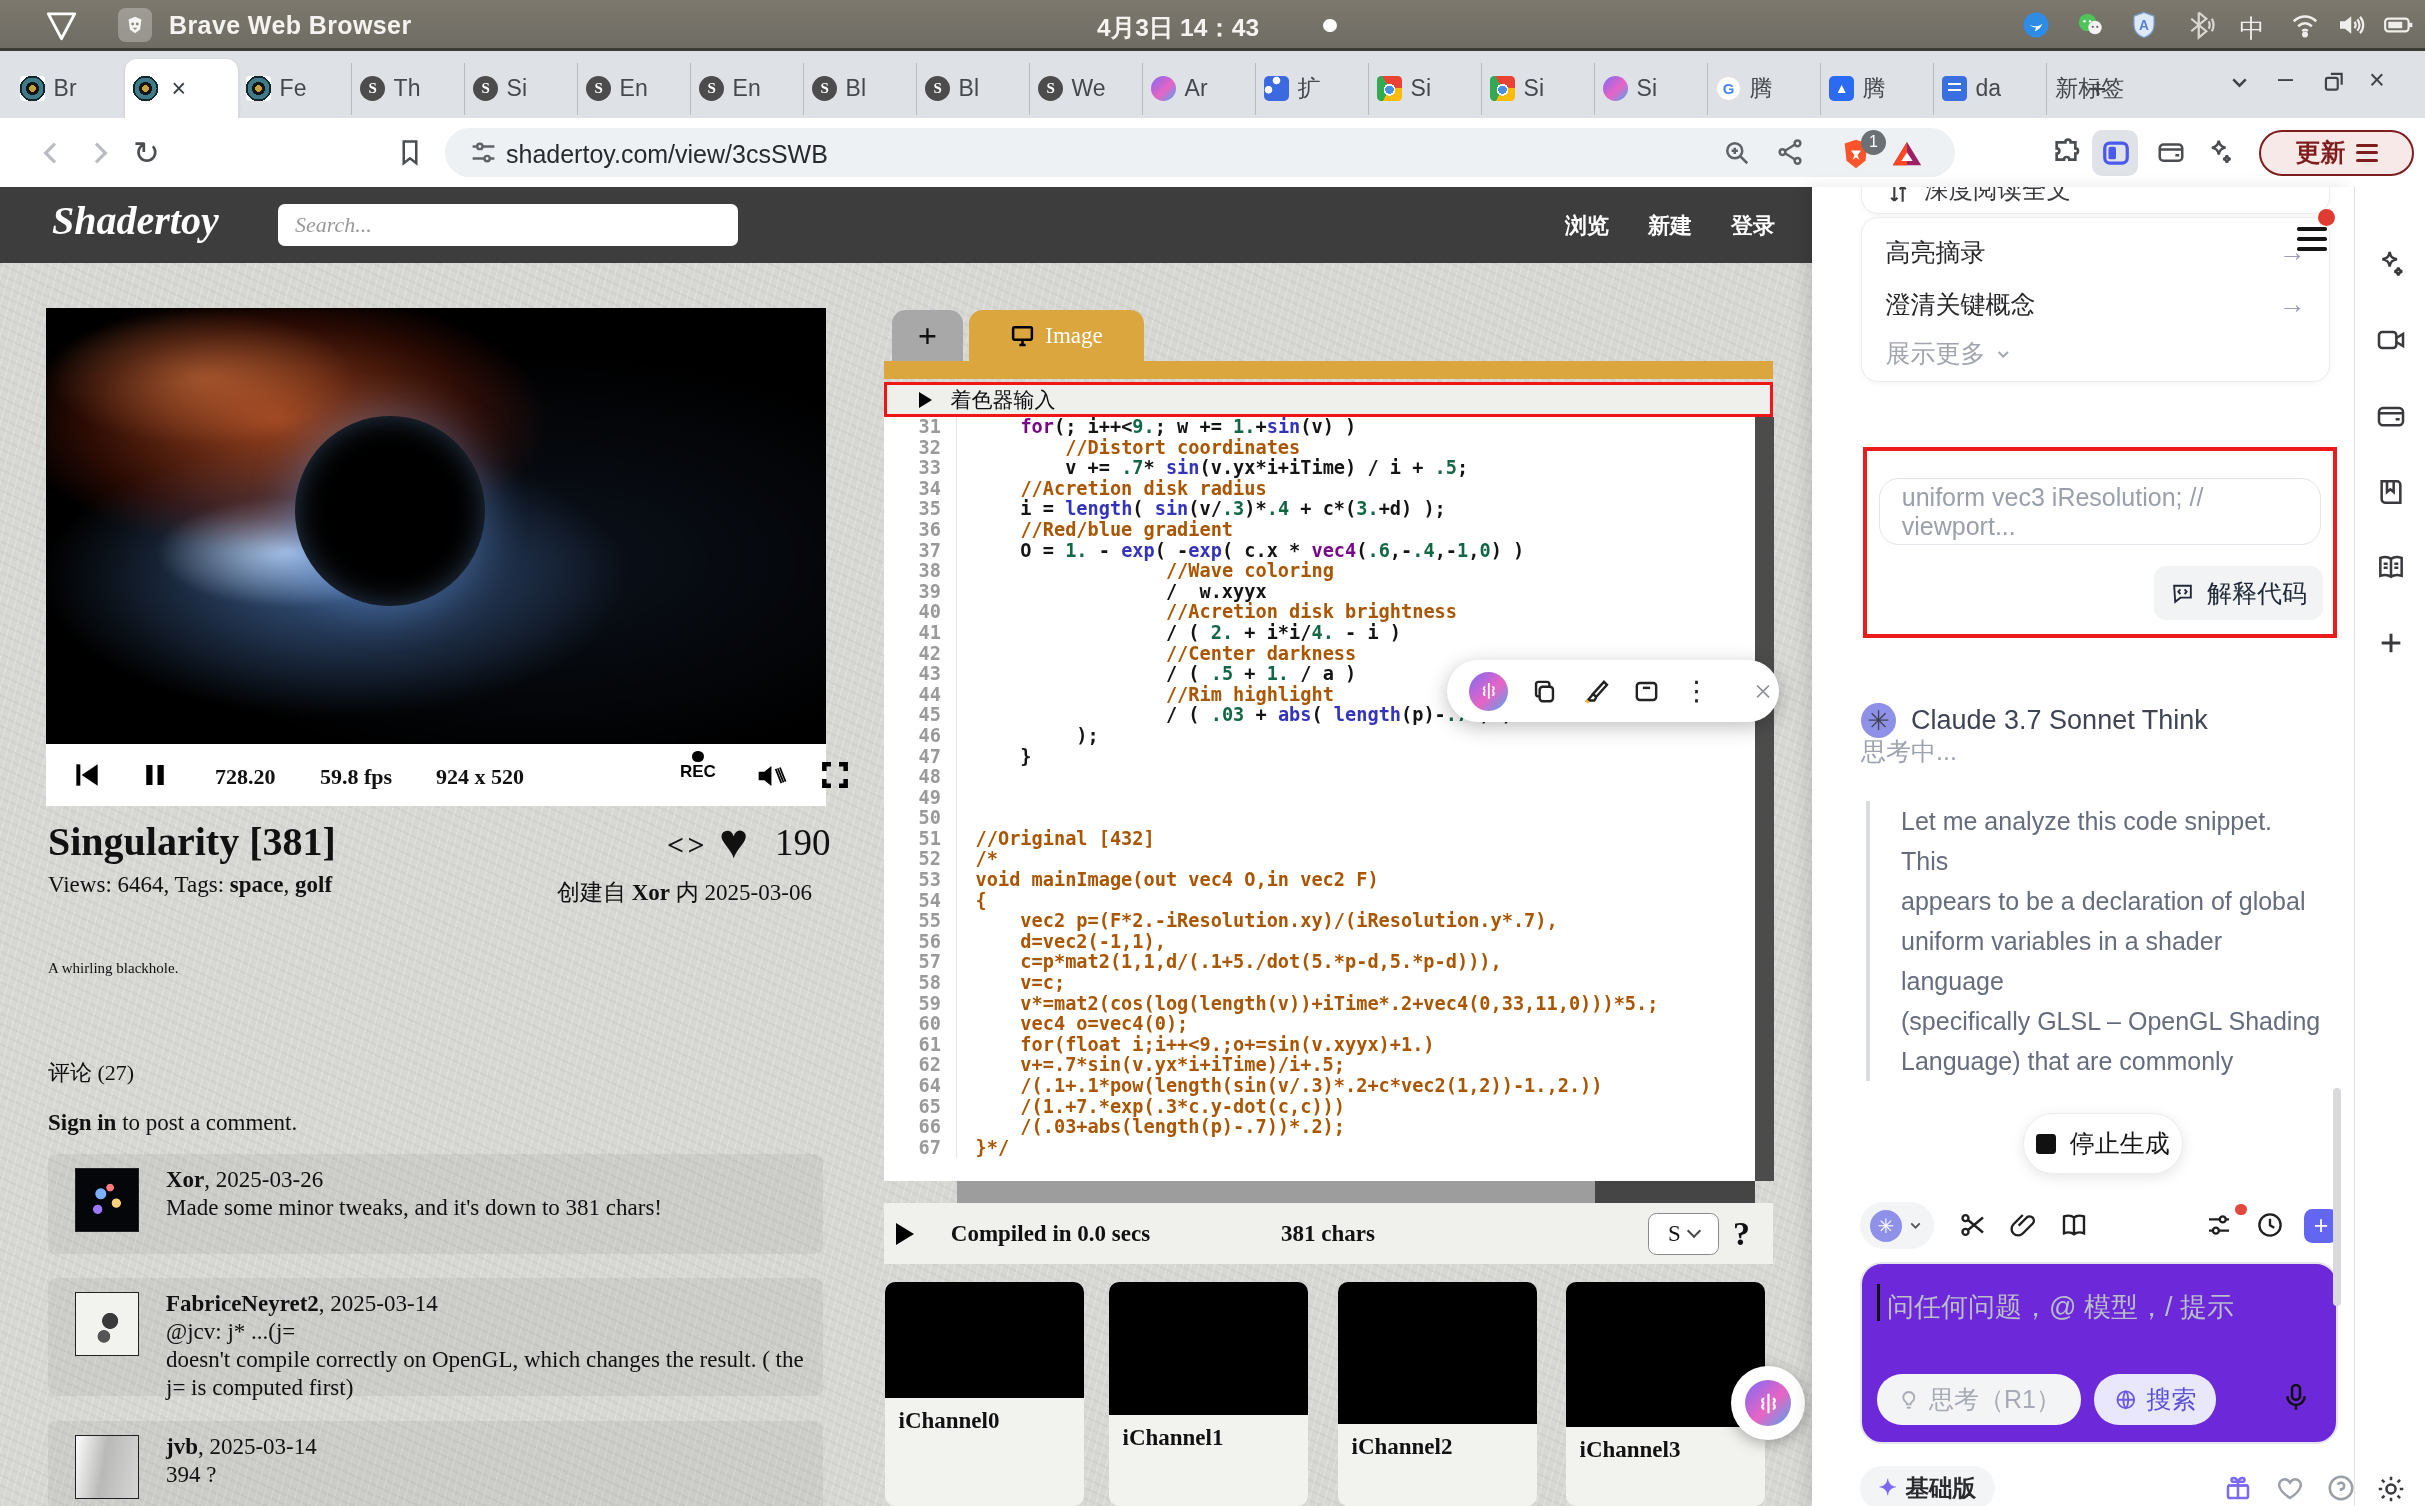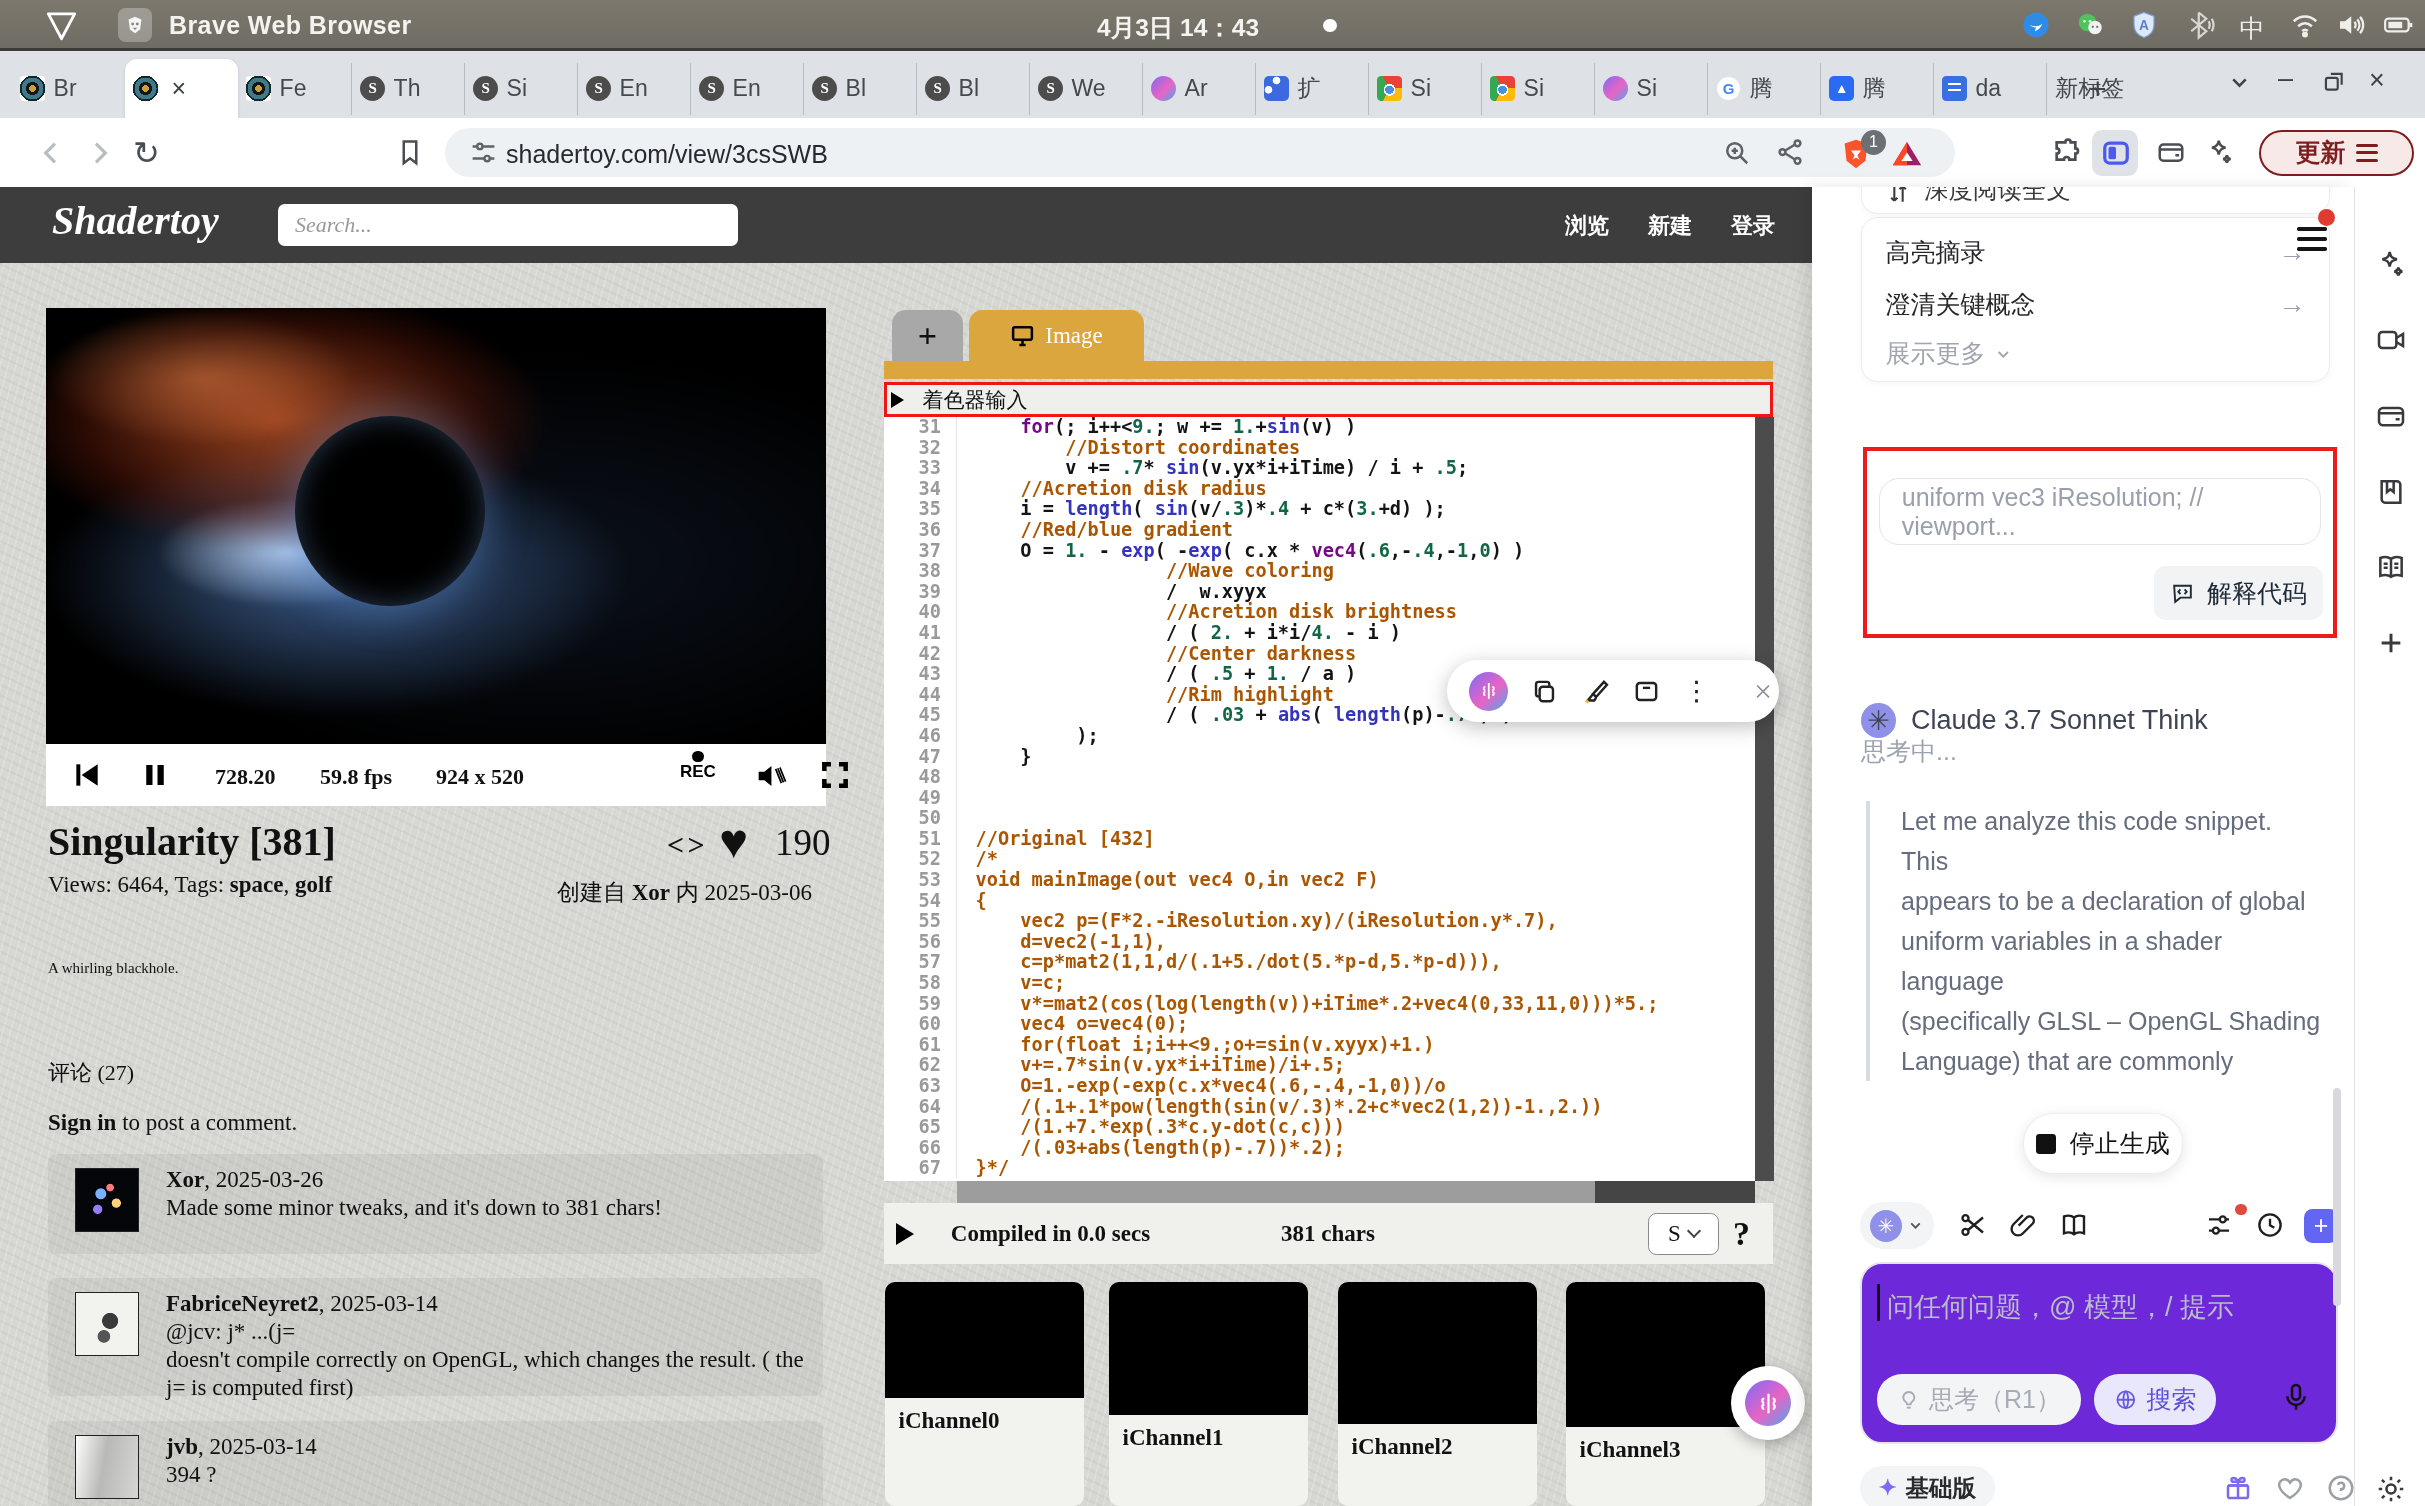--- a/index.html
+++ b/index.html
@@ -81,21 +81,21 @@
 .av2{background:linear-gradient(100deg,#fdfdfd,#b9b9b7 45%,#d6d6d4)}
 .cbody{position:absolute;left:118px;top:11.8px;right:17px;font-size:23px;line-height:28px}
 .cname{font-size:23px}
 .cname b{font-weight:700}
 .ctext{min-height:28px}
 
 .edtab{position:absolute;top:123px;height:51px;border-radius:13.5px 13.5px 0 0;display:flex;align-items:center;justify-content:center;gap:10px}
 #tabplus{left:892px;width:71px;background:#a8a8a8;font-size:34px;font-weight:700;color:#111}
 #tabimage{left:969px;width:175px;background:#dca63e;color:#fff;font-size:23px}
 #orangebar{position:absolute;left:884px;top:174px;width:889px;height:17.7px;background:#dca63e}
-#inputsbar{position:absolute;left:884px;top:195px;width:889px;height:35px;background:#efefec;border:3.4px solid #f01616;display:flex;align-items:center;gap:18.6px;padding-left:4px}
+#inputsbar{position:absolute;left:884px;top:195px;width:889px;height:35px;background:#efefec;border:3.4px solid #f01616;display:flex;align-items:center;gap:18.6px;padding-left:32px}
 .playtri{width:0;height:0;border-left:13.5px solid #000;border-top:8.4px solid transparent;border-bottom:8.4px solid transparent}
 #inputsbar span{font-family:"Liberation Sans",sans-serif;font-size:21px;color:#111}
 #codearea{position:absolute;left:884px;top:230px;width:889px;height:764px;background:#fff;overflow:hidden}
 .cl{display:flex;height:20.6px;font-family:"DejaVu Sans Mono",monospace;font-size:18.6px;font-weight:700;line-height:20.6px;white-space:pre}
 .ln{width:73px;padding-right:15px;text-align:right;color:#9a9a9a;flex:none;border-right:1.7px solid #e6e6e6}
 .lc{padding-left:18.6px}
 .tk-p{color:#141414}.tk-k{color:#770788}.tk-b{color:#3333bb}.tk-n{color:#116644}.tk-c{color:#aa5500}
 #vscroll{position:absolute;left:1755px;top:230px;width:18.6px;height:764px;background:#4c4c4c}
 #hscroll{position:absolute;left:957px;top:994px;width:798px;height:22px;background:#9d9d9d}
 #hthumb{position:absolute;left:638px;top:0;width:160px;height:22px;background:#454545}
@@ -660,24 +660,20 @@
   </div>
   <div class="cl">
     <span class="ln">61</span>
     <span class="lc"><span class="tk-c">    for(float i;i++&lt;9.;o+=sin(v.xyyx)+1.)</span></span>
   </div>
   <div class="cl">
     <span class="ln">62</span>
     <span class="lc"><span class="tk-c">    v+=.7*sin(v.yx*i+iTime)/i+.5;</span></span>
   </div>
   <div class="cl">
-    <span class="ln">63</span>
-    <span class="lc"><span class="tk-c">    O=1.-exp(-exp(c.x*vec4(.6,-.4,-1,0))/o</span></span>
-  </div>
-  <div class="cl">
     <span class="ln">64</span>
     <span class="lc"><span class="tk-c">    /(.1+.1*pow(length(sin(v/.3)*.2+c*vec2(1,2))-1.,2.))</span></span>
   </div>
   <div class="cl">
     <span class="ln">65</span>
     <span class="lc"><span class="tk-c">    /(1.+7.*exp(.3*c.y-dot(c,c)))</span></span>
   </div>
   <div class="cl">
     <span class="ln">66</span>
     <span class="lc"><span class="tk-c">    /(.03+abs(length(p)-.7))*.2);</span></span>

